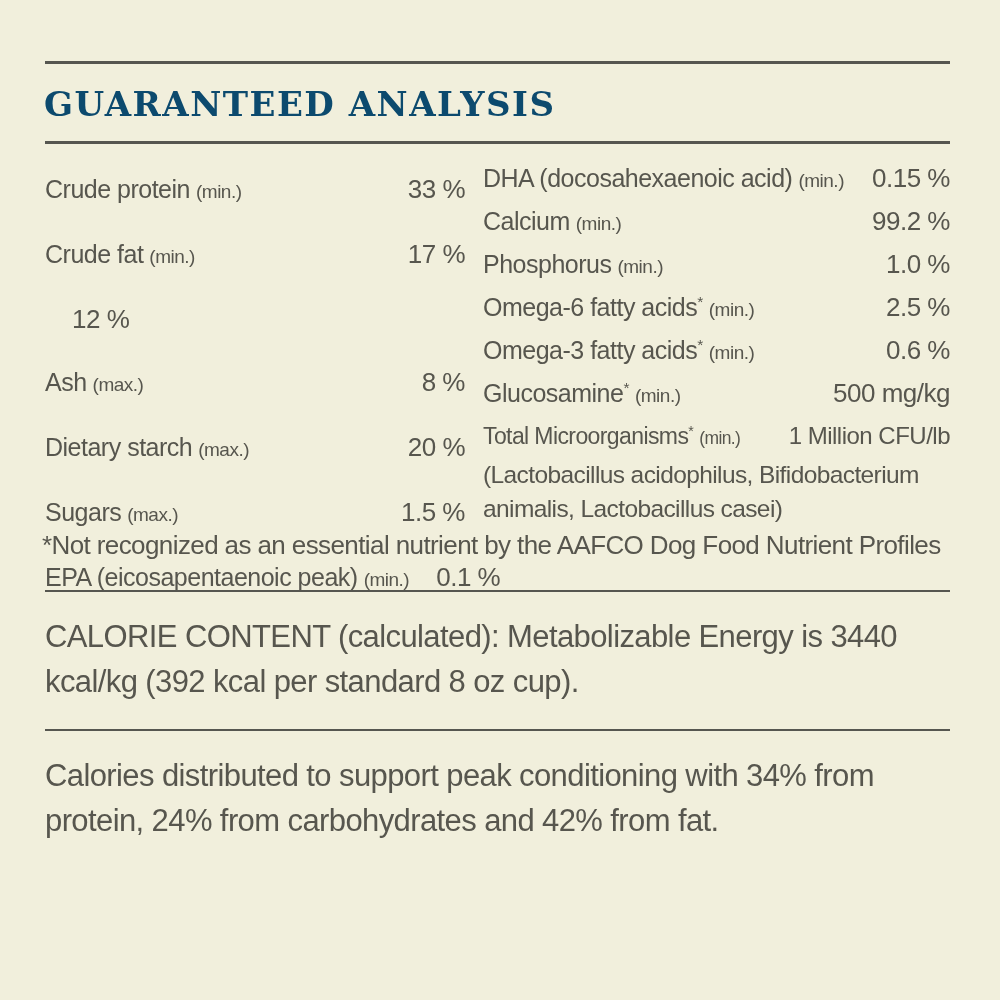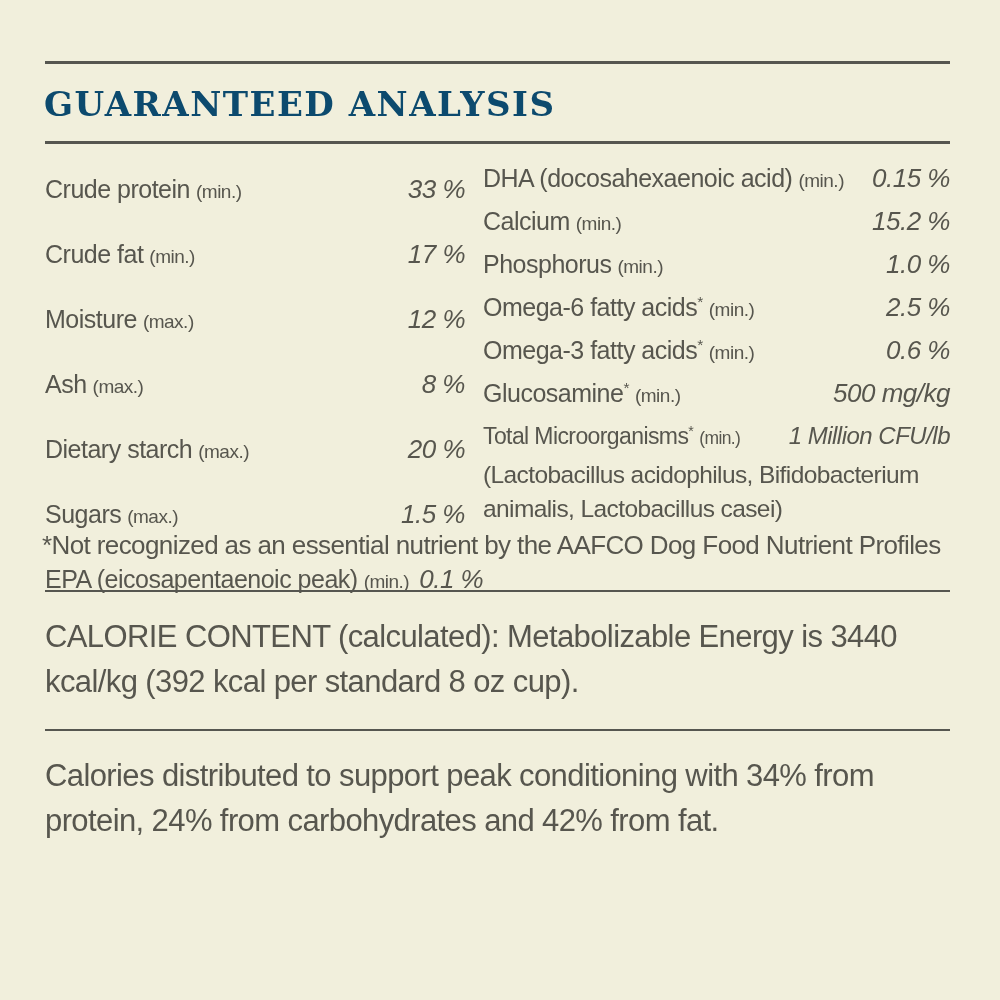--- a/index.html
+++ b/index.html
@@ -74,22 +74,21 @@
   }
   .ast {
     font-size: 0.62em;
     position: relative;
     top: -0.55em;
     line-height: 0;
   }
   .value {
     font-size: 26px;
     letter-spacing: -0.5px;
-    margin-left: 10px;
-    font-style: italic;
+    margin-left: 27px;
   }
   .col-right .rrow:last-child .value { font-size: 24px; }
   .note {
     font-size: 24.5px;
     line-height: 34px;
     letter-spacing: -0.6px;
     white-space: normal;
   }
   .note:empty { display: none; }
 
@@ -132,21 +131,20 @@
           <span class="value">33 %</span>
         </div>
 
         <div class="row">
           <span class="label"><span>Crude fat</span><span class="qual">(min.)</span></span>
           <span class="value">17 %</span>
         </div>
 
 
         <div class="row">
-          <span class="label"><span>Moisture</span><span class="qual">(max.)</span></span>
           <span class="value">12 %</span>
         </div>
 
         <div class="row">
           <span class="label"><span>Ash</span><span class="qual">(max.)</span></span>
           <span class="value">8 %</span>
         </div>
 
         <div class="row">
           <span class="label"><span>Dietary starch</span><span class="qual">(max.)</span></span>
@@ -170,21 +168,21 @@
           <div class="row-main">
             <span class="label"><span>DHA (docosahexaenoic acid)</span><span class="ast"></span><span class="qual">(min.)</span></span>
             <span class="value">0.15 %</span>
           </div>
 
         </div>
 
         <div class="rrow">
           <div class="row-main">
             <span class="label"><span>Calcium</span><span class="ast"></span><span class="qual">(min.)</span></span>
-            <span class="value">15.2 %</span>
+            <span class="value">99.2 %</span>
           </div>
 
         </div>
 
         <div class="rrow">
           <div class="row-main">
             <span class="label"><span>Phosphorus</span><span class="ast"></span><span class="qual">(min.)</span></span>
             <span class="value">1.0 %</span>
           </div>
 

